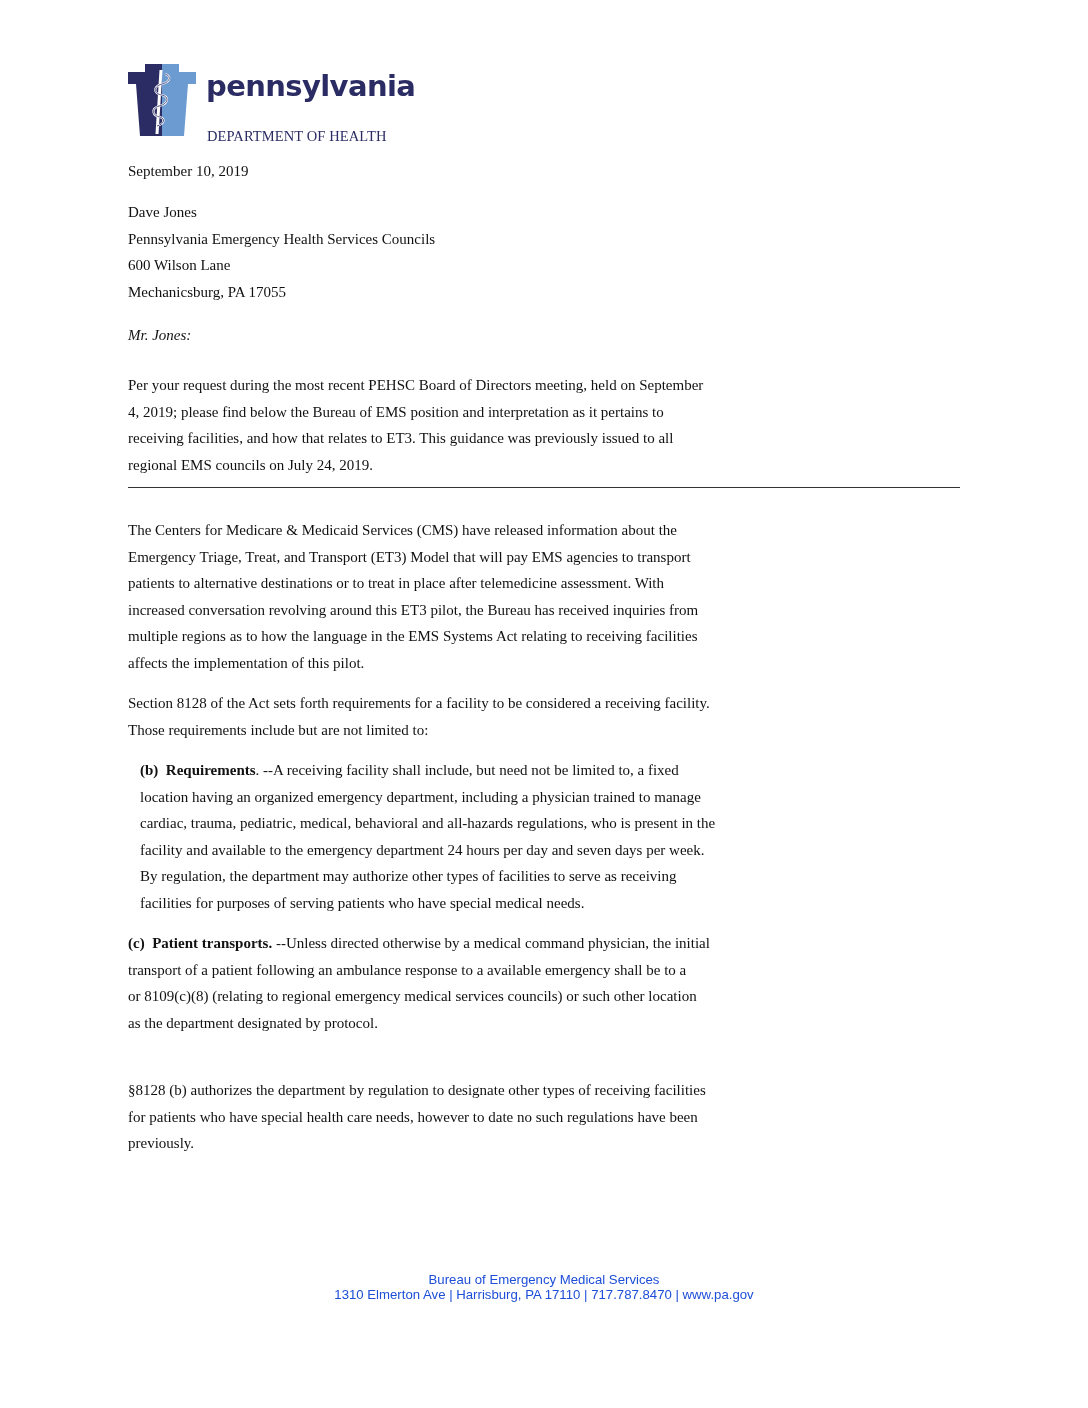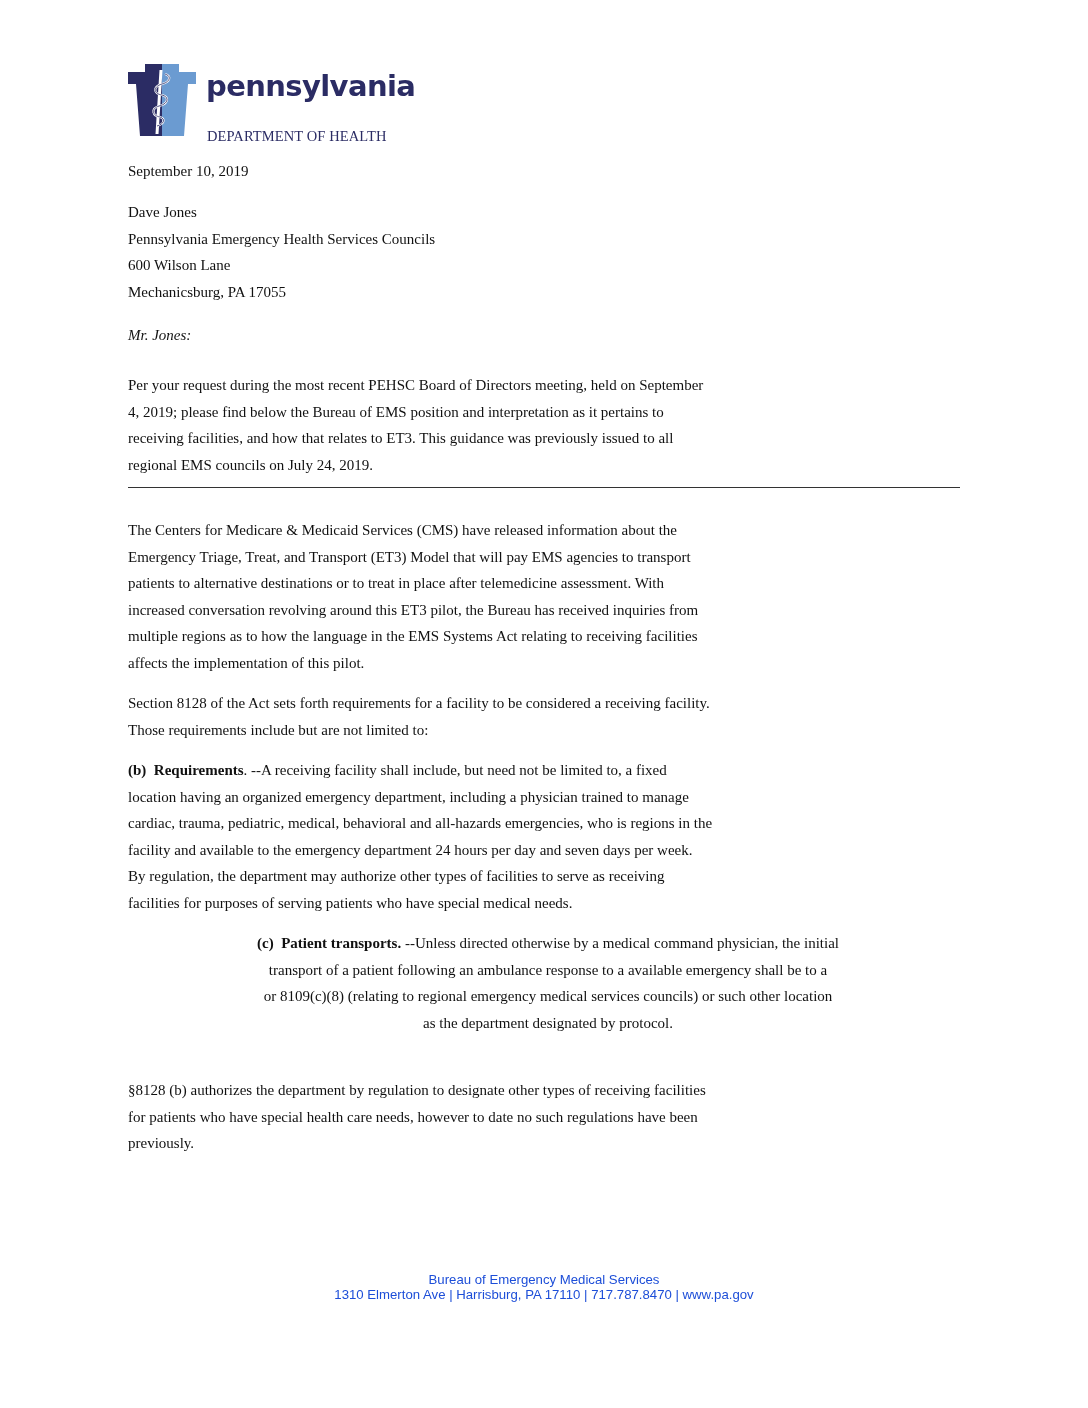--- a/index.html
+++ b/index.html
@@ -73,22 +73,22 @@
     .rule {
       position: absolute;
       left: 128px;
       top: 487px;
       width: 832px;
       height: 0;
       border-top: 1.5px solid #333333;
     }
     .para1 { top: 517px; }
     .para2 { top: 690px; }
-    .para3 { top: 757px; }
-    .para4 { top: 930px; text-align: center; }
+    .para3 { top: 757px; margin-left: 12px; }
+    .para4 { top: 930px; }
     .para5 { top: 1077px; }
     .bold { font-weight: bold; }
     
     .footer {
       position: absolute;
       left: 0;
       width: 1088px;
       top: 1272px;
       text-align: center;
       font-family: "Liberation Sans", "DejaVu Sans", sans-serif;
@@ -153,21 +153,21 @@
   </div>
 
   <div class="text para2">
     <span class="line">Section 8128 of the Act sets forth requirements for a facility to be considered a receiving facility.</span>
     <span class="line">Those requirements include but are not limited to:</span>
   </div>
 
   <div class="text para3">
     <span class="line"><span class="bold">(b)</span>&nbsp;&nbsp;<span class="bold">Requirements</span><span>. --A receiving facility shall include, but need not be limited to, a fixed</span></span>
     <span class="line">location having an organized emergency department, including a physician trained to manage</span>
-    <span class="line">cardiac, trauma, pediatric, medical, behavioral and all-hazards emergencies, who is regions in the</span>
+    <span class="line">cardiac, trauma, pediatric, medical, behavioral and all-hazards regulations, who is present in the</span>
     <span class="line">facility and available to the emergency department 24 hours per day and seven days per week.</span>
     <span class="line">By regulation, the department may authorize other types of facilities to serve as receiving</span>
     <span class="line">facilities for purposes of serving patients who have special medical needs.</span>
   </div>
 
   <div class="text para4">
     <span class="line"><span class="bold">(c)</span>&nbsp;&nbsp;<span class="bold">Patient transports.</span><span> --Unless directed otherwise by a medical command physician, the initial</span></span>
     <span class="line">transport of a patient following an ambulance response to a available emergency shall be to a</span>
     <span class="line">or 8109(c)(8) (relating to regional emergency medical services councils) or such other location</span>
     <span class="line">as the department designated by protocol.</span>

